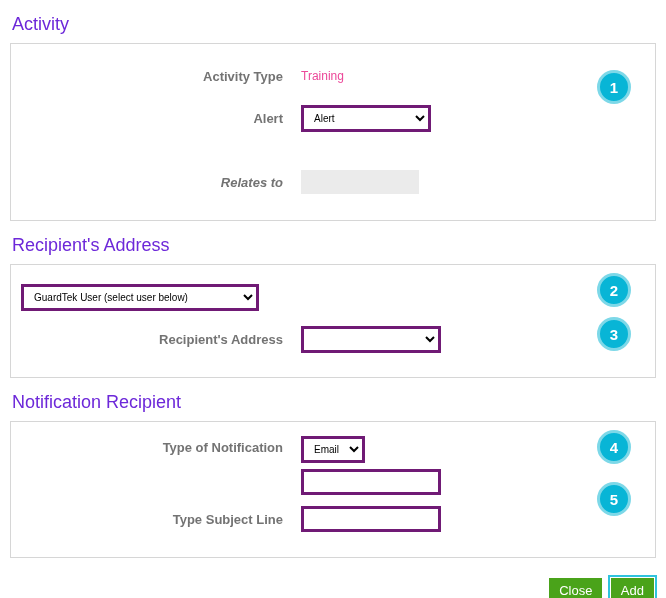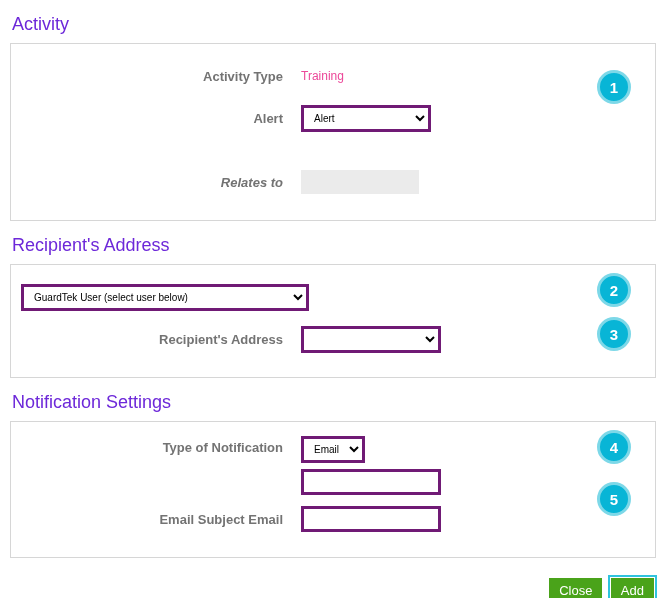--- a/index.html
+++ b/index.html
@@ -39,21 +39,21 @@
     font-size: 12px;
     color: #ec4899;
   }
   select, input[type="text"] {
     font-size: 10px;
     padding: 4px 6px;
     border: 3px solid #701a75;
     background: #fff;
   }
   .select-event { width: 130px; }
-  .select-recipient { width: 288px; }
+  .select-recipient { width: 238px; }
   .select-address { width: 140px; }
   .select-type { width: 64px; }
   .input-text { width: 140px; height:26px; }
   .grey-block {
      width: 118px; height: 24px; background:#ebebeb; display:inline-block;
   }
   .badge {
     position:absolute;
     right: 24px;
     width: 34px; height:34px;
@@ -124,37 +124,37 @@
   </div>
 
   <div class="row">
     <div class="label">Recipient's Address</div>
     <select class="select-address">
       <option></option>
     </select>
   </div>
 </div>
 
-<div class="section-title">Notification Settings</div>
+<div class="section-title">Notification Recipient</div>
 <div class="panel">
   <div class="badge" style="top:8px;">4</div>
   <div class="badge" style="top:60px;">5</div>
 
   <div class="row" style="align-items:flex-start;">
     <div class="label" style="padding-top:4px;">Type of Notification</div>
     <div class="stack">
       <select class="select-type">
         <option>Email</option>
       </select>
       <input type="text" class="input-text" value="" style="">
     </div>
   </div>
 
   <div class="row">
-    <div class="label">Email Subject Email</div>
+    <div class="label">Type Subject Line</div>
     <input type="text" class="input-text" value="" style="">
   </div>
 </div>
 
 <div class="footer">
   <button class="btn">Close</button>
   <button class="btn btn-add">Add</button>
 </div>
 
 </body></html>

